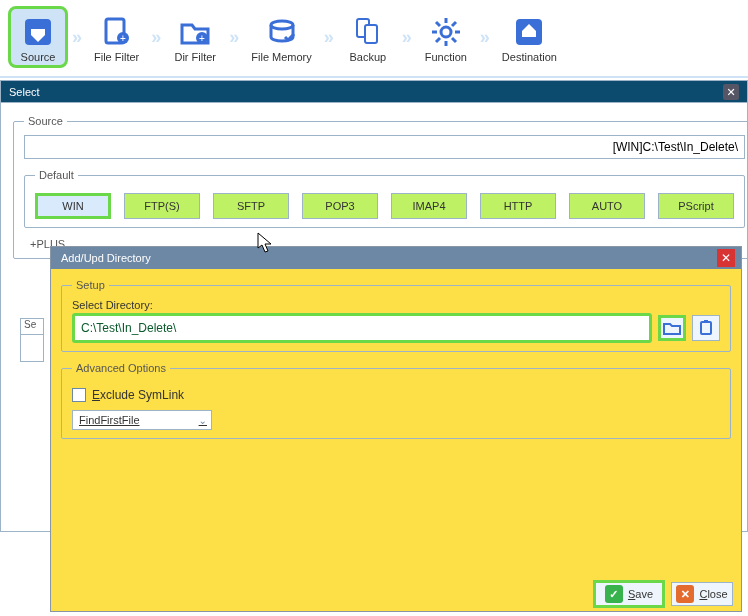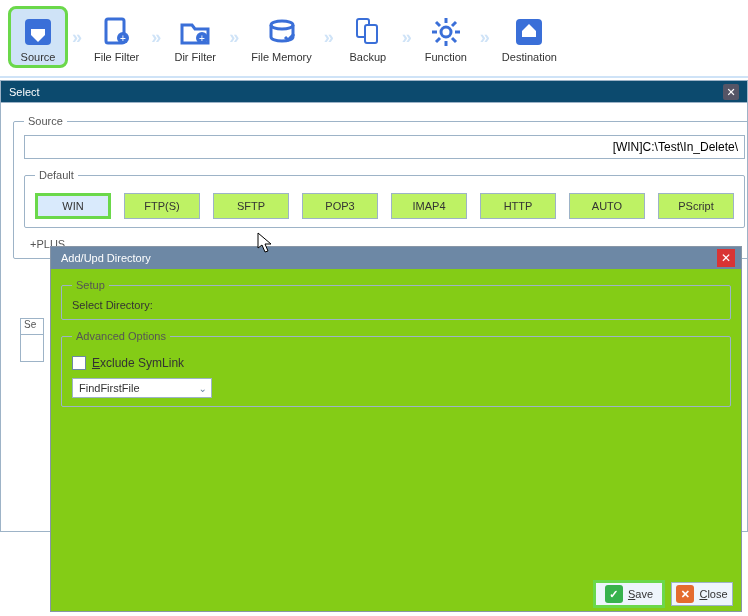--- a/index.html
+++ b/index.html
@@ -21,36 +21,36 @@
   .source-input { width: 100%; height: 24px; padding: 2px 6px; border: 1px solid #9db3c7; font-family: inherit; font-size: 12px; text-align: right; }
 
   .btn-row { display: flex; gap: 13px; margin-top: 4px; }
   .btn { background: #bef264; border: 1px solid #9db3c7; height: 26px; width: 76px; display: flex; align-items: center; justify-content: center; font-size: 11px; cursor: pointer; }
   .btn.selected { border: 3px solid #6bd84a; background: #d9eafc; }
 
   .plus-legend { margin-left: 6px; font-size: 11px; color: #555; margin-top: 6px; }
 
   .cursor { position: absolute; left: 257px; top: 232px; pointer-events: none; z-index: 50; }
 
-  .dlg2 { position: absolute; right: 6px; top: 246px; bottom: 4px; left: 50px; background: #84cc16; z-index: 40; border: 1px solid #8896a6; }
+  .dlg2 { position: absolute; right: 6px; top: 246px; bottom: 4px; left: 50px; background: #fde047; z-index: 40; border: 1px solid #8896a6; }
   .dlg2-title { background: #6d88a5; color: #fff; height: 22px; line-height: 22px; padding: 0 6px 0 10px; font-size: 11px; display: flex; justify-content: space-between; align-items: center; }
   .dlg2-body { padding: 6px 10px 0 10px; height: calc(100% - 22px - 34px); overflow: hidden; }
   .dlg2-footer { height: 34px; display: flex; justify-content: flex-end; align-items: center; gap: 6px; padding: 0 8px; }
 
   .field-label { font-size: 11px; color: #333; }
   .dir-row { display: flex; align-items: center; gap: 6px; margin-top: 2px; }
   .dir-input { flex: 1; height: 24px; border: 1px solid #9db3c7; padding: 2px 6px; color: #0a5a2b; font-size: 12px; }
   .dir-input-wrap { flex: 1; border: 3px solid #6bd84a; border-radius: 3px; display: flex; }
   .icon-btn { width: 28px; height: 26px; border: 1px solid #9db3c7; display: flex; align-items: center; justify-content: center; cursor: pointer; background: #eef5fc; }
   .icon-btn.hilite { border: 3px solid #6bd84a; }
 
   .chk-row { display: flex; align-items: center; gap: 6px; margin: 6px 0 8px 0; }
   .chk-box { width: 14px; height: 14px; border: 1px solid #6d88a5; background: #fff; }
 
-  .select { width: 140px; height: 20px; border: 1px solid #9db3c7; display: flex; align-items: center; justify-content: space-between; padding: 0 4px 0 6px; background: #fff; font-size: 11px; cursor: pointer; }
+  .select { width: 140px; height: 20px; border: 1px solid #9db3c7; display: flex; align-items: center; justify-content: space-between; padding: 0 4px 0 6px; background: #fff; font-size: 11px; cursor: pointer; text-decoration: underline; }
   .select .arrow { color: #6d88a5; font-size: 10px; }
 
   .foot-btn { height: 24px; width: 62px; border: 1px solid #9db3c7; display: flex; align-items: center; justify-content: center; gap: 5px; background: #eef5fc; font-size: 11px; cursor: pointer; }
   .foot-btn.hilite { border: 3px solid #6bd84a; height: 28px; width: 72px; }
   .foot-btn .ico-sq { width: 18px; height: 18px; display: flex; align-items: center; justify-content: center; border-radius: 3px; color: #fff; font-weight: bold; }
   .ico-green { background: #37b24d; }
   .ico-orange { background: #e46b2e; }
 
   .title-close { width: 16px; height: 16px; background: #556; border-radius: 2px; display: flex; align-items: center; justify-content: center; color: #fff; font-size: 11px; cursor: pointer; }
   .dlg2-close { width: 18px; height: 18px; background: #d93434; color: #fff; display: flex; align-items: center; justify-content: center; font-size: 12px; cursor: pointer; }
@@ -195,20 +195,36 @@
 
 <div class="dlg2">
   <div class="dlg2-title">
     <span>Add/Upd Directory</span>
     <span class="dlg2-close">✕</span>
   </div>
   <div class="dlg2-body">
     <fieldset>
       <legend>Setup</legend>
       <div class="field-label">Select Directory:</div>
+      <div class="dir-row">
+        <div class="dir-input-wrap">
+          <input class="dir-input" style="border: none;" value="C:\Test\In_Delete\">
+        </div>
+        <div class="icon-btn hilite">
+          <svg width="18" height="14">
+              <path d="M1 3 h6 l2 2 h8 v8 h-16 z" fill="none" stroke="#3a6fd8" stroke-width="2"></path>
+            </svg>
+        </div>
+        <div class="icon-btn">
+          <svg width="16" height="16">
+              <rect x="3" y="2" width="10" height="12" rx="1" fill="none" stroke="#3a6fd8" stroke-width="2"></rect>
+              <rect x="6" y="0" width="4" height="3" fill="#3a6fd8"></rect>
+            </svg>
+        </div>
+      </div>
     </fieldset>
     <fieldset>
       <legend>Advanced  Options</legend>
       <div class="chk-row">
         <div class="chk-box"></div>
         <span><span class="underline-char">E</span><span></span>xclude SymLink</span>
       </div>
       <div class="select" style="margin-top:3px;">
         <span>FindFirstFile</span>
         <span class="arrow">⌄</span>

